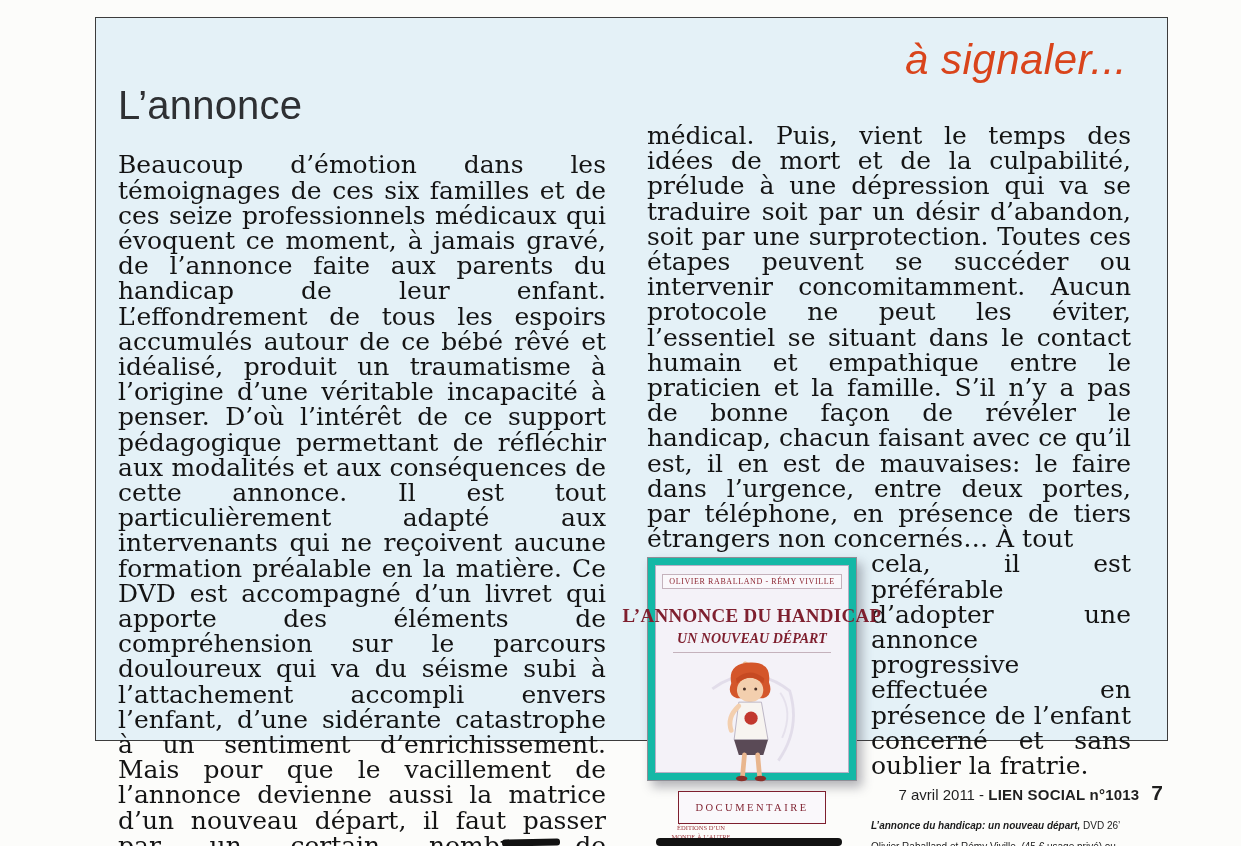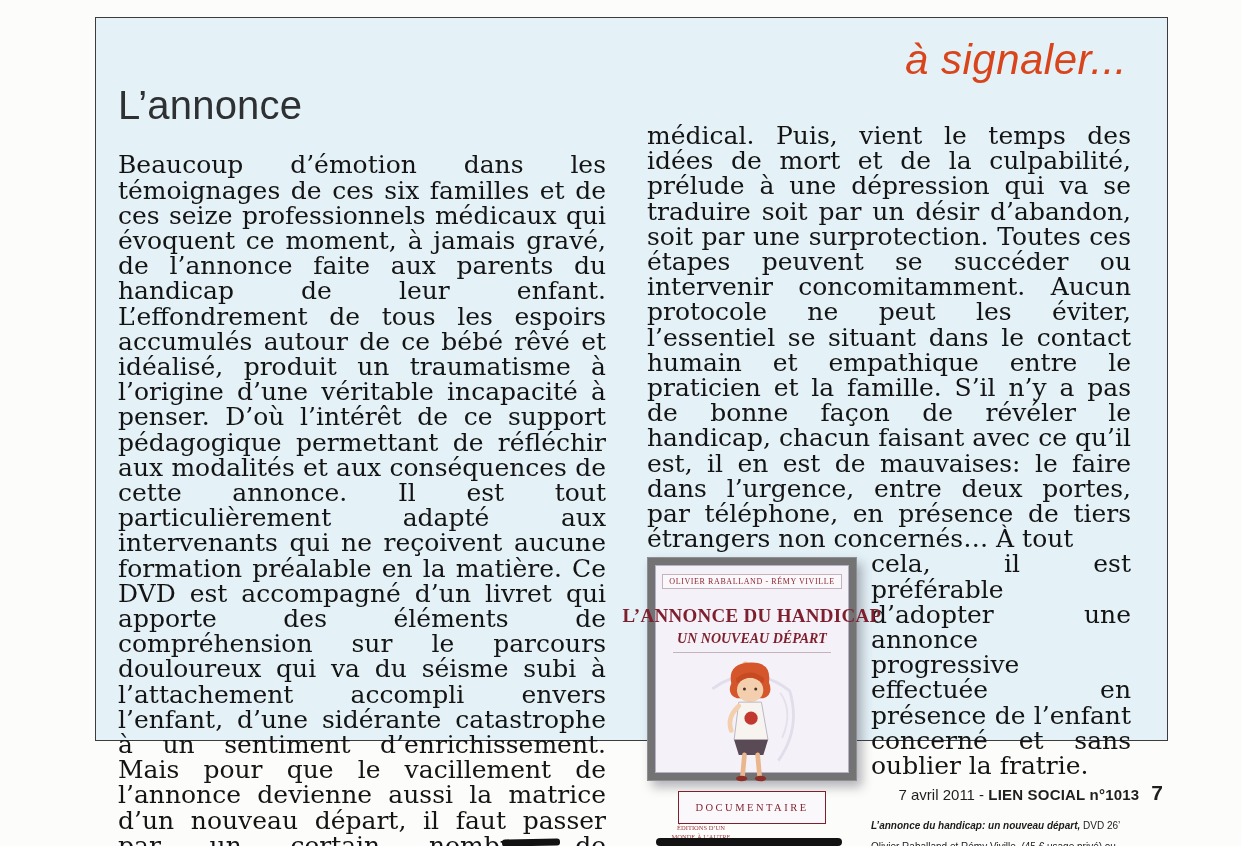--- a/index.html
+++ b/index.html
@@ -54,21 +54,21 @@
     -webkit-hyphens:auto; hyphens:auto;
   }
 
   .col-right { position:absolute; left:551px; top:105px; width:484px; }
   .below { position:relative; min-height:302px; }
 
   
   .dvd {
     position:absolute; left:0; top:6px;
     width:210px; height:224px;
-    background:#737373;
+    background:#14b8a6;
     border:1px solid #8e8e96;
     box-shadow:5px 6px 10px rgba(70,70,85,0.40);
     padding:7px;
   }
   .dvd-inner {
     width:100%; height:100%;
     border:1px solid #b8b0c6;
     background:#f4f2f8;
     display:flex; flex-direction:column; align-items:center;
     padding:8px 6px 6px 6px;

